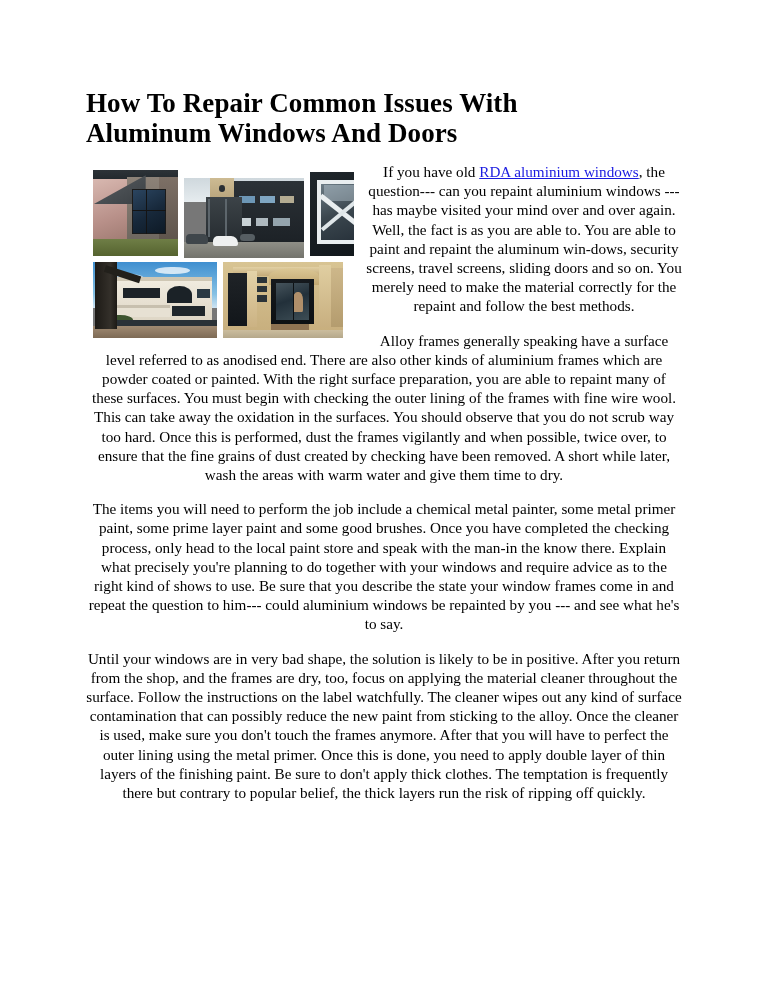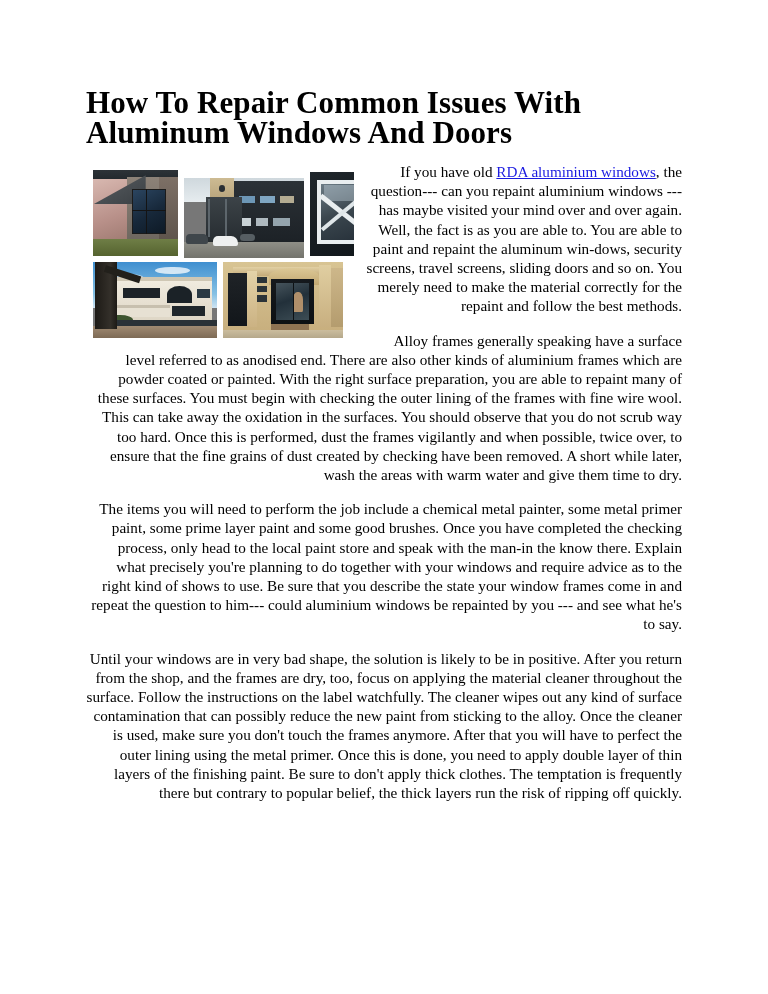--- a/index.html
+++ b/index.html
@@ -16,32 +16,32 @@
   }
   .page {
     position: relative;
     width: 768px;
     height: 994px;
     background: #ffffff;
     box-sizing: border-box;
     padding: 88px 86px 0 86px;
   }
   .doc-title {
-    font-size: 31px;
+    font-size: 27px;
     font-weight: bold;
     line-height: 30px;
     letter-spacing: 0.1px;
     margin: 0 0 14px 0;
     max-width: 510px;
     font-family: "Liberation Serif", "DejaVu Serif", serif;
   }
   .body-text {
     font-size: 15.2px;
     line-height: 19.2px;
-    text-align: right;
+    text-align: center;
     margin: 0 0 0 0;
   }
   p.para {
     margin: 0 0 15px 0;
     font-size: 15.2px;
     line-height: 19.2px;
   }
   p.para.first {
     margin-bottom: 15px;
   }

